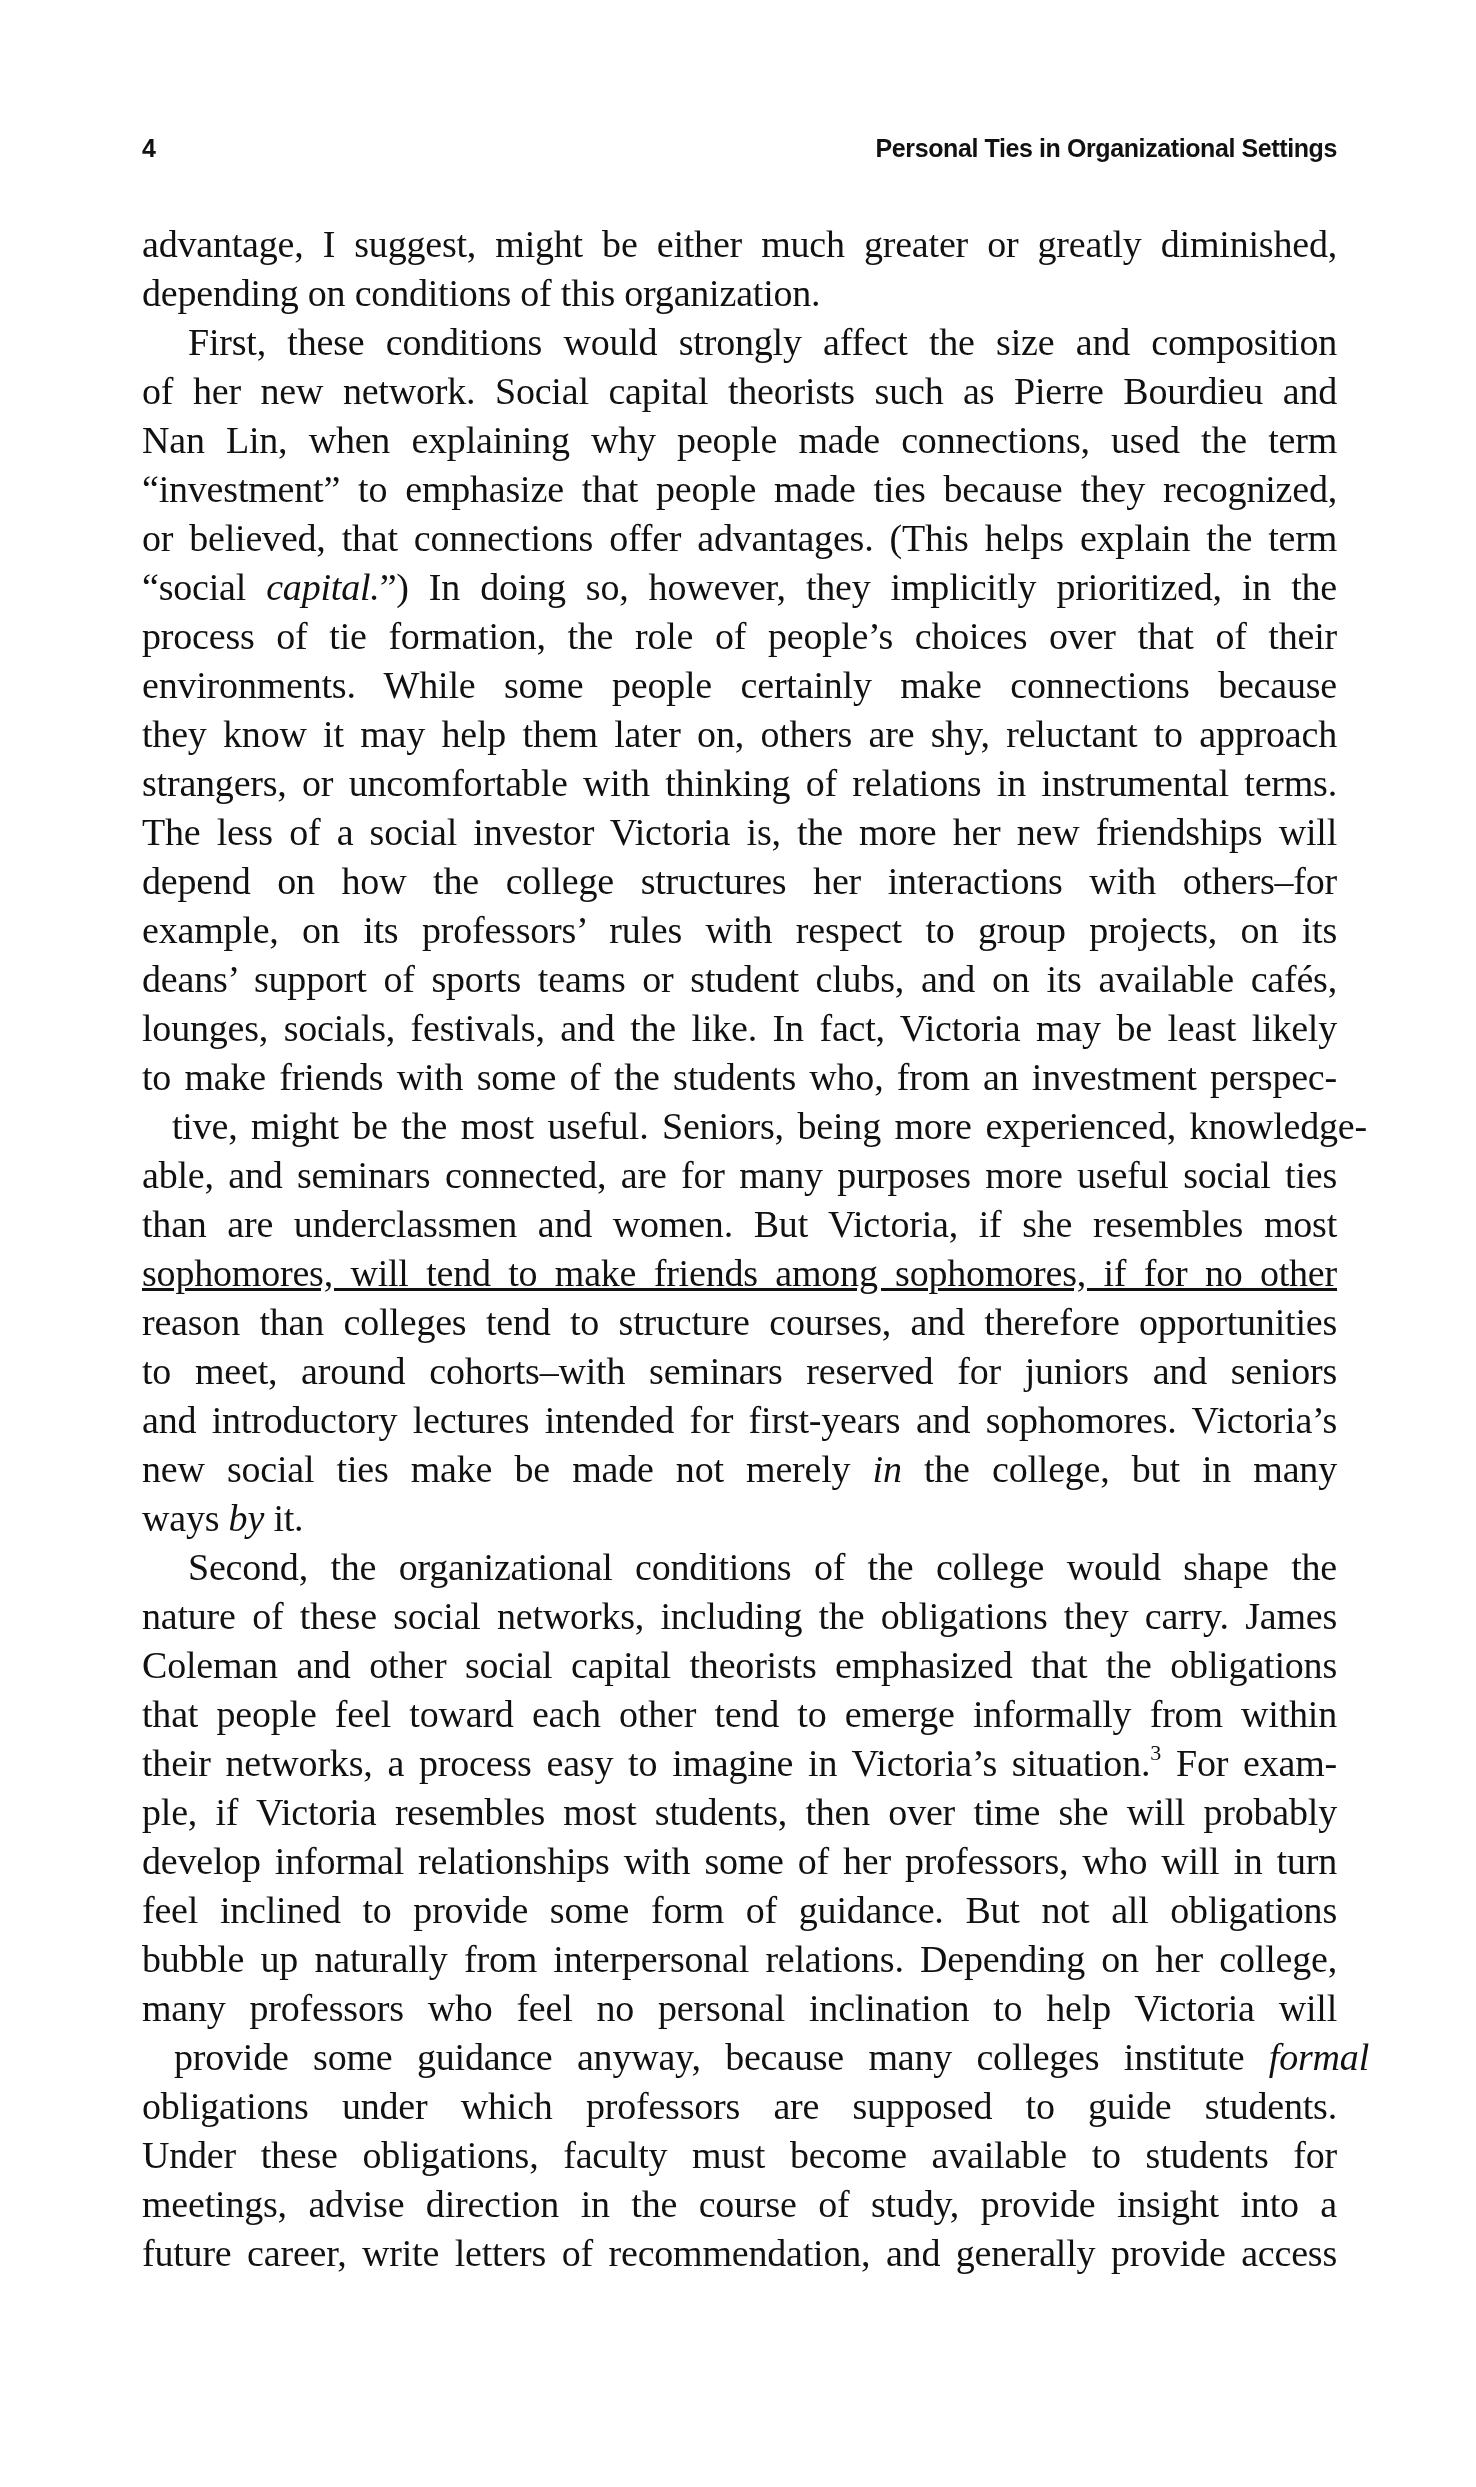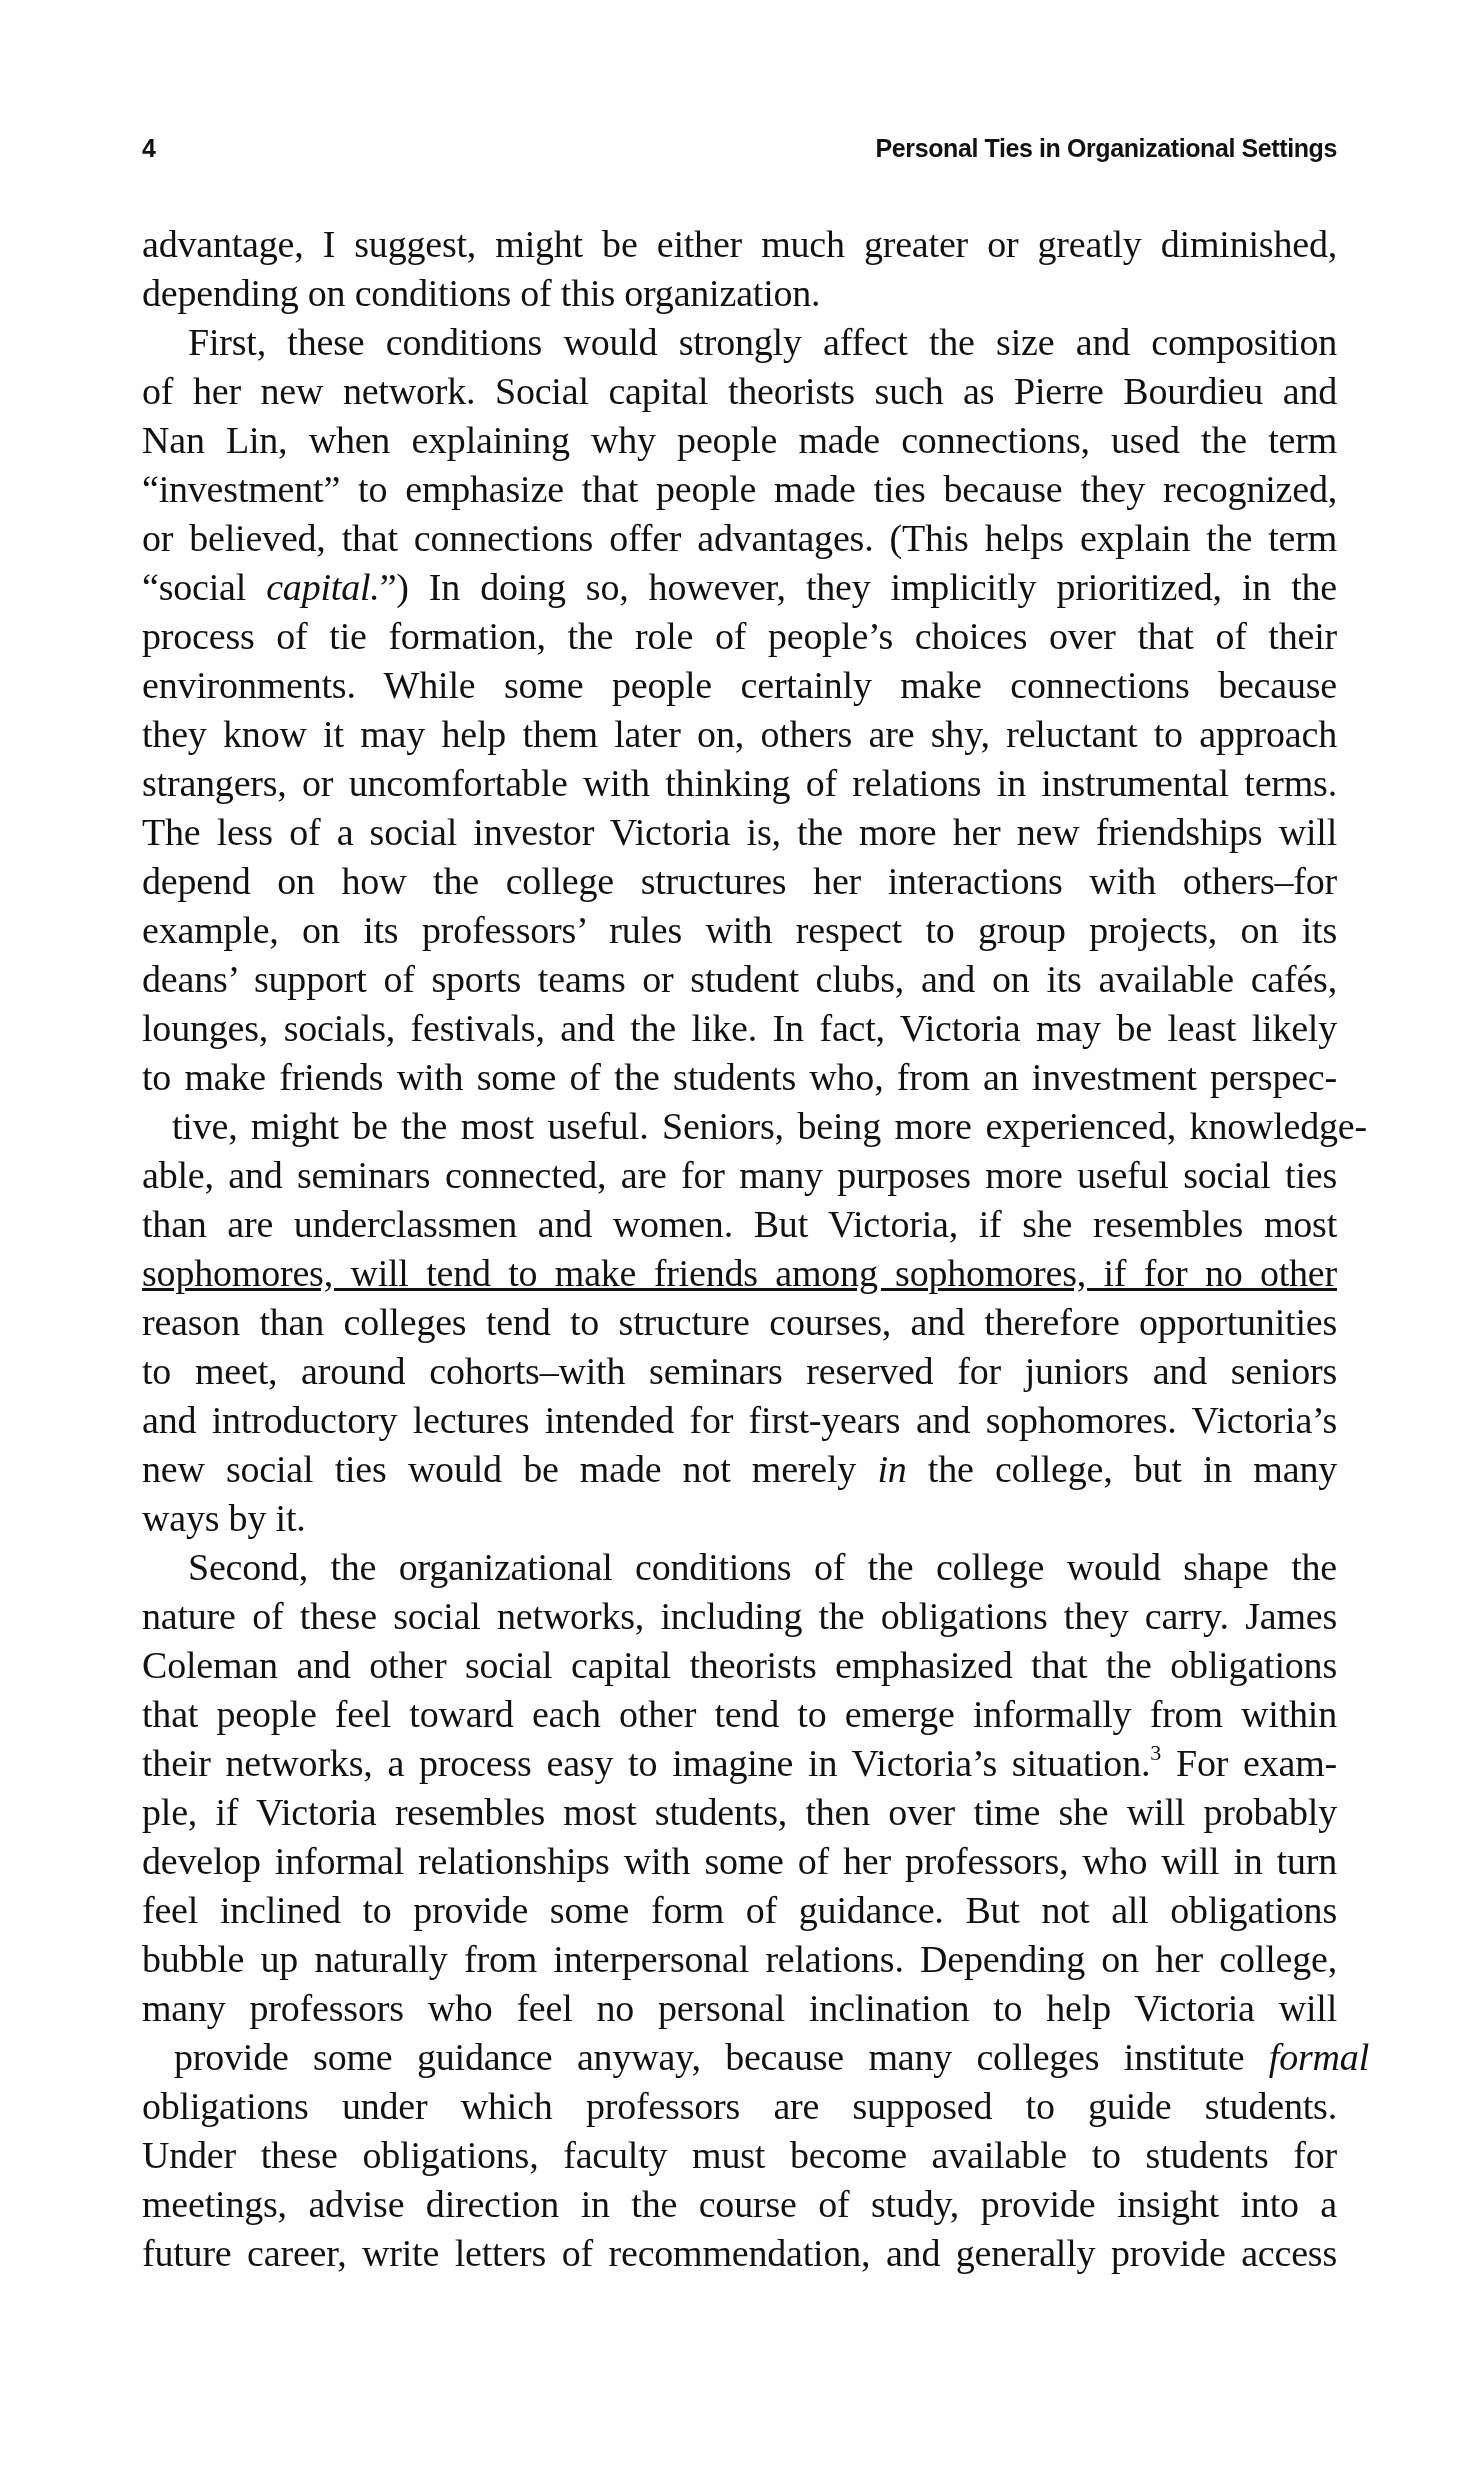--- a/index.html
+++ b/index.html
@@ -101,24 +101,24 @@
     <span class="line">
       <span class="line-inner" style="text-align: justify; text-align-last: justify;"><span class="seg-n">reason than colleges tend to structure courses, and therefore opportunities</span></span>
     </span>
     <span class="line">
       <span class="line-inner" style="text-align: justify; text-align-last: justify;"><span class="seg-n">to meet, around cohorts–with seminars reserved for juniors and seniors</span></span>
     </span>
     <span class="line">
       <span class="line-inner" style="text-align: justify; text-align-last: justify;"><span class="seg-n">and introductory lectures intended for first-years and sophomores. Victoria’s</span></span>
     </span>
     <span class="line">
-      <span class="line-inner" style="text-align: justify; text-align-last: justify;"><span class="seg-n">new social ties would be made not merely </span><span class="seg-n it" style="font-style: italic;">in</span><span class="seg-n"> the college, but in many</span></span>
+      <span class="line-inner" style="text-align: justify; text-align-last: justify;"><span class="seg-n">new social ties make be made not merely </span><span class="seg-n it" style="font-style: italic;">in</span><span class="seg-n"> the college, but in many</span></span>
     </span>
     <span class="line last">
-      <span class="line-inner" style="text-align: justify; text-align-last: left;"><span class="seg-n">ways </span><span class="seg-n it" style="">by</span><span class="seg-n"> it.</span></span>
+      <span class="line-inner" style="text-align: justify; text-align-last: left;"><span class="seg-n">ways </span><span class="seg-n it" style="font-style: italic;">by</span><span class="seg-n"> it.</span></span>
     </span>
     <span class="line indent">
       <span class="line-inner" style="text-align: justify; text-align-last: justify;"><span class="seg-n">Second, the organizational conditions of the college would shape the</span></span>
     </span>
     <span class="line">
       <span class="line-inner" style="text-align: justify; text-align-last: justify;"><span class="seg-n">nature of these social networks, including the obligations they carry. James</span></span>
     </span>
     <span class="line">
       <span class="line-inner" style="text-align: justify; text-align-last: justify;"><span class="seg-n">Coleman and other social capital theorists emphasized that the obligations</span></span>
     </span>

